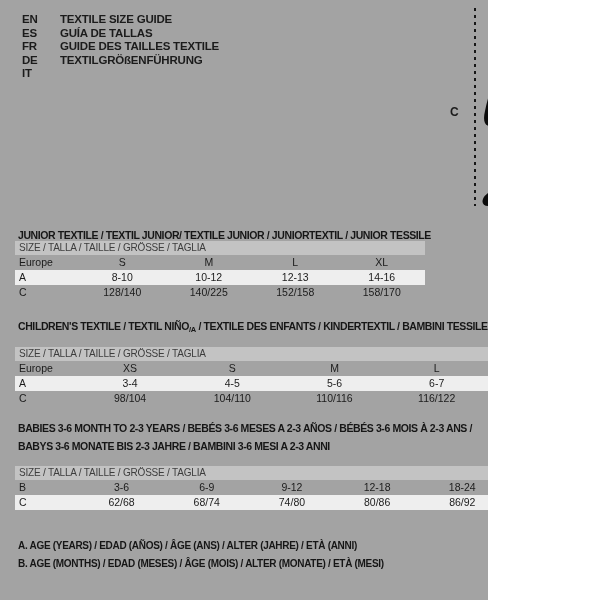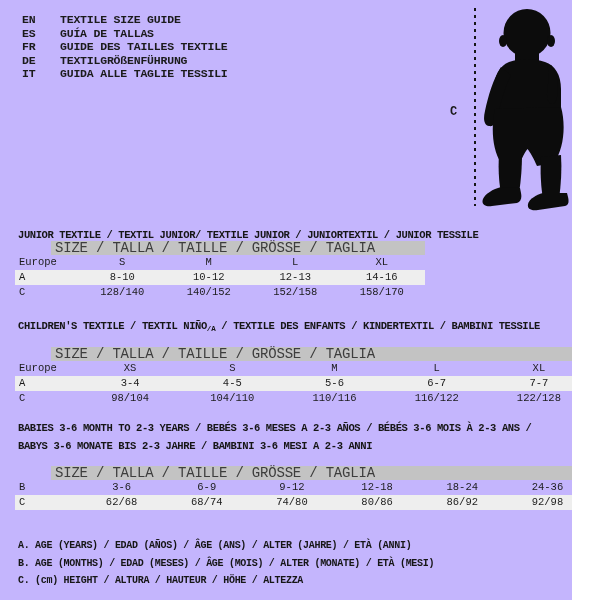--- a/index.html
+++ b/index.html
@@ -1,18 +1,18 @@
 <!DOCTYPE html>
 <html><head>
 <meta charset="utf-8">
 <style>
   html,body{margin:0;padding:0;background:#fff;}
   .canvas{
-    position:relative;width:572px;height:600px;background:#c4b5fd;
-    font-family:Liberation Mono, monospace;color:#1b1b1b;overflow:hidden;
+    position:relative;width:488px;height:600px;background:#a3a3a3;
+    font-family:Liberation Sans, sans-serif;color:#1b1b1b;overflow:hidden;
   }
   
   .lang-block{position:absolute;left:22px;top:13px;font-weight:bold;font-size:11.5px;letter-spacing:-0.2px;}
   .lang-row{display:flex;line-height:13.6px;white-space:nowrap;}
   .lang-code{width:38px;}
   
   .measure-line{position:absolute;left:474px;top:8px;width:2px;height:198px;
     background:repeating-linear-gradient(to bottom,#161616 0 3.5px,transparent 3.5px 7px);}
   .measure-label{position:absolute;left:450px;top:105px;font-size:12px;font-weight:bold;}
   .baby{position:absolute;left:479px;top:5px;width:100px;height:207px;}
@@ -20,21 +20,21 @@
   .sec-title{position:absolute;left:18px;font-size:10.5px;font-weight:bold;letter-spacing:-0.4px;white-space:nowrap;color:#161616;}
   .t1{top:229px;}
   .t2{top:320px;text-align:center;}
   .t3{top:419px;line-height:18px;}
   .sub{font-size:7.5px;vertical-align:-2px;letter-spacing:-0.2px;}
   
   .table{position:absolute;left:15px;font-size:10.5px;}
   .t-junior{top:241px;width:410px;}
   .t-children{top:347px;width:575px;}
   .t-babies{top:466px;width:575px;}
-  .thead{height:14px;line-height:14px;background:#c3c3c3;color:#3d3d3d;padding-left:4px;font-size:14px;letter-spacing:-0.2px;margin-left:36px;}
+  .thead{height:14px;line-height:14px;background:#c3c3c3;color:#3d3d3d;padding-left:4px;font-size:10px;letter-spacing:-0.2px;}
   .tr{display:flex;height:15px;line-height:15px;}
   .tr.shaded{background:#eeeeee;}
   .td{flex:1;text-align:center;}
   .td.label{flex:0 0 60px;text-align:left;padding-left:4px;}
   
   .legend{position:absolute;left:18px;top:537px;font-size:10px;font-weight:bold;letter-spacing:-0.3px;line-height:17.5px;white-space:nowrap;color:#161616;}
 </style>
 </head>
 <body>
 
@@ -52,21 +52,20 @@
     <div class="lang-row">
       <span class="lang-code">FR</span>
       <span>GUIDE DES TAILLES TEXTILE</span>
     </div>
     <div class="lang-row">
       <span class="lang-code">DE</span>
       <span>TEXTILGRÖßENFÜHRUNG</span>
     </div>
     <div class="lang-row">
       <span class="lang-code">IT</span>
-      <span>GUIDA ALLE TAGLIE TESSILI</span>
     </div>
   </div>
 
   <div class="measure-line"></div>
   <div class="measure-label">C</div>
   <svg class="baby" viewBox="0 0 100 207" xmlns="http://www.w3.org/2000/svg">
     <g fill="#0c0c0c">
       <ellipse cx="48" cy="28" rx="23.5" ry="24"></ellipse>
       <ellipse cx="24" cy="36" rx="4" ry="6"></ellipse>
       <ellipse cx="72" cy="36" rx="4" ry="6"></ellipse>
@@ -95,21 +94,21 @@
     <div class="tr shaded">
       <div class="td label">A</div>
       <div class="td">8-10</div>
       <div class="td">10-12</div>
       <div class="td">12-13</div>
       <div class="td">14-16</div>
     </div>
     <div class="tr">
       <div class="td label">C</div>
       <div class="td">128/140</div>
-      <div class="td">140/152</div>
+      <div class="td">140/225</div>
       <div class="td">152/158</div>
       <div class="td">158/170</div>
     </div>
   </div>
 
   <div class="sec-title t2">
     <span>CHILDREN'S TEXTILE / TEXTIL NIÑO</span><span class="sub">/A</span><span> / TEXTILE DES ENFANTS / KINDERTEXTIL / BAMBINI TESSILE</span>
   </div>
   <div class="table t-children">
     <div class="thead">SIZE / TALLA / TAILLE / GRÖSSE / TAGLIA</div>
@@ -161,16 +160,15 @@
       <div class="td">74/80</div>
       <div class="td">80/86</div>
       <div class="td">86/92</div>
       <div class="td">92/98</div>
     </div>
   </div>
 
   <div class="legend">
     <div>A. AGE (YEARS) / EDAD (AÑOS) / ÂGE (ANS) / ALTER (JAHRE) / ETÀ (ANNI)</div>
     <div>B. AGE (MONTHS) / EDAD (MESES) / ÂGE (MOIS) / ALTER (MONATE) / ETÀ (MESI)</div>
-    <div>C. (cm) HEIGHT / ALTURA / HAUTEUR / HÖHE / ALTEZZA</div>
   </div>
 
 </div>
 
 </body></html>

